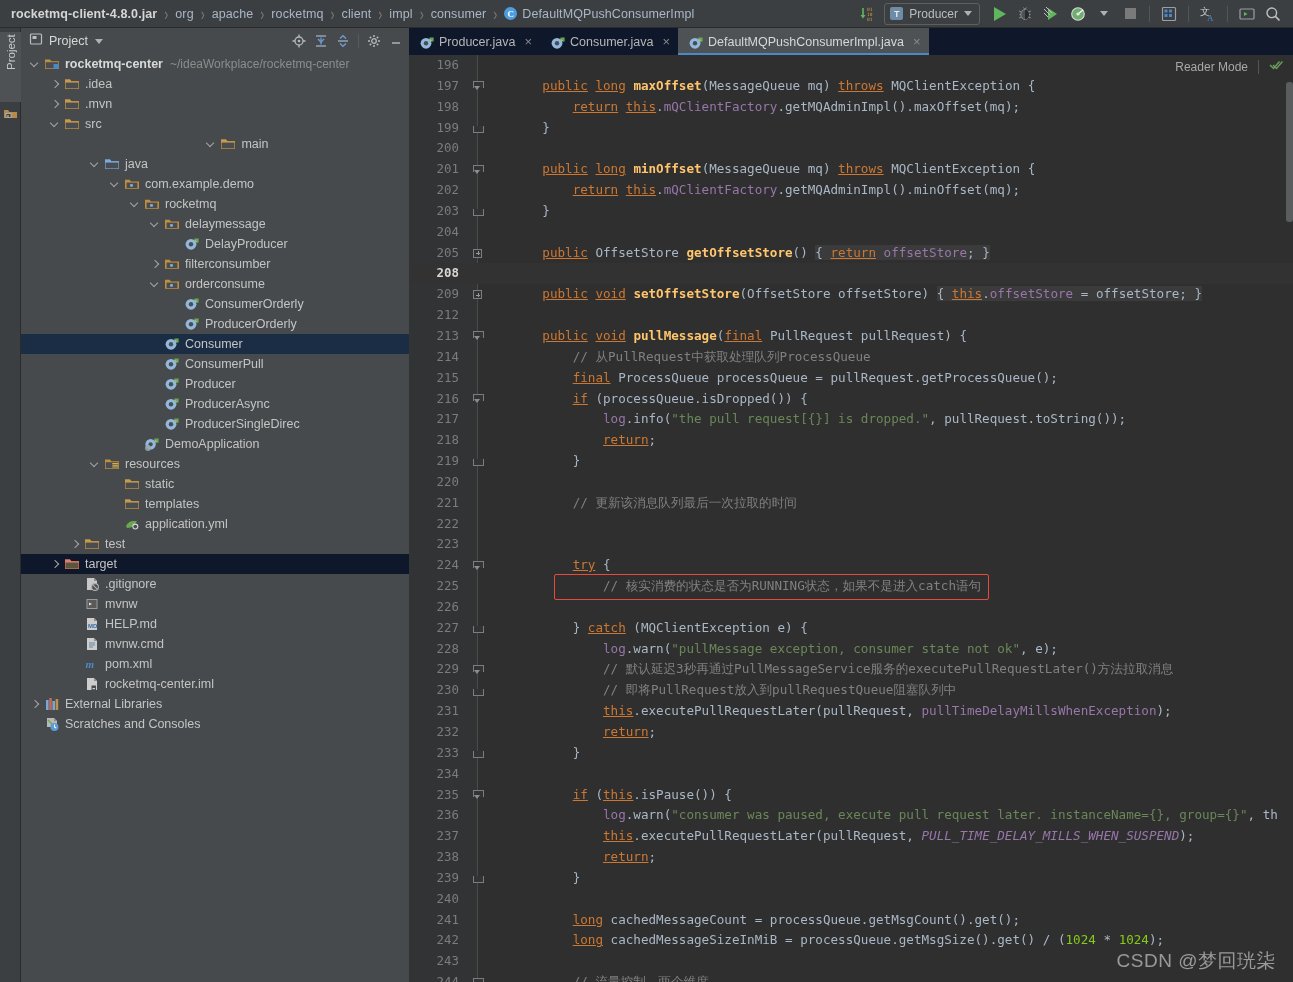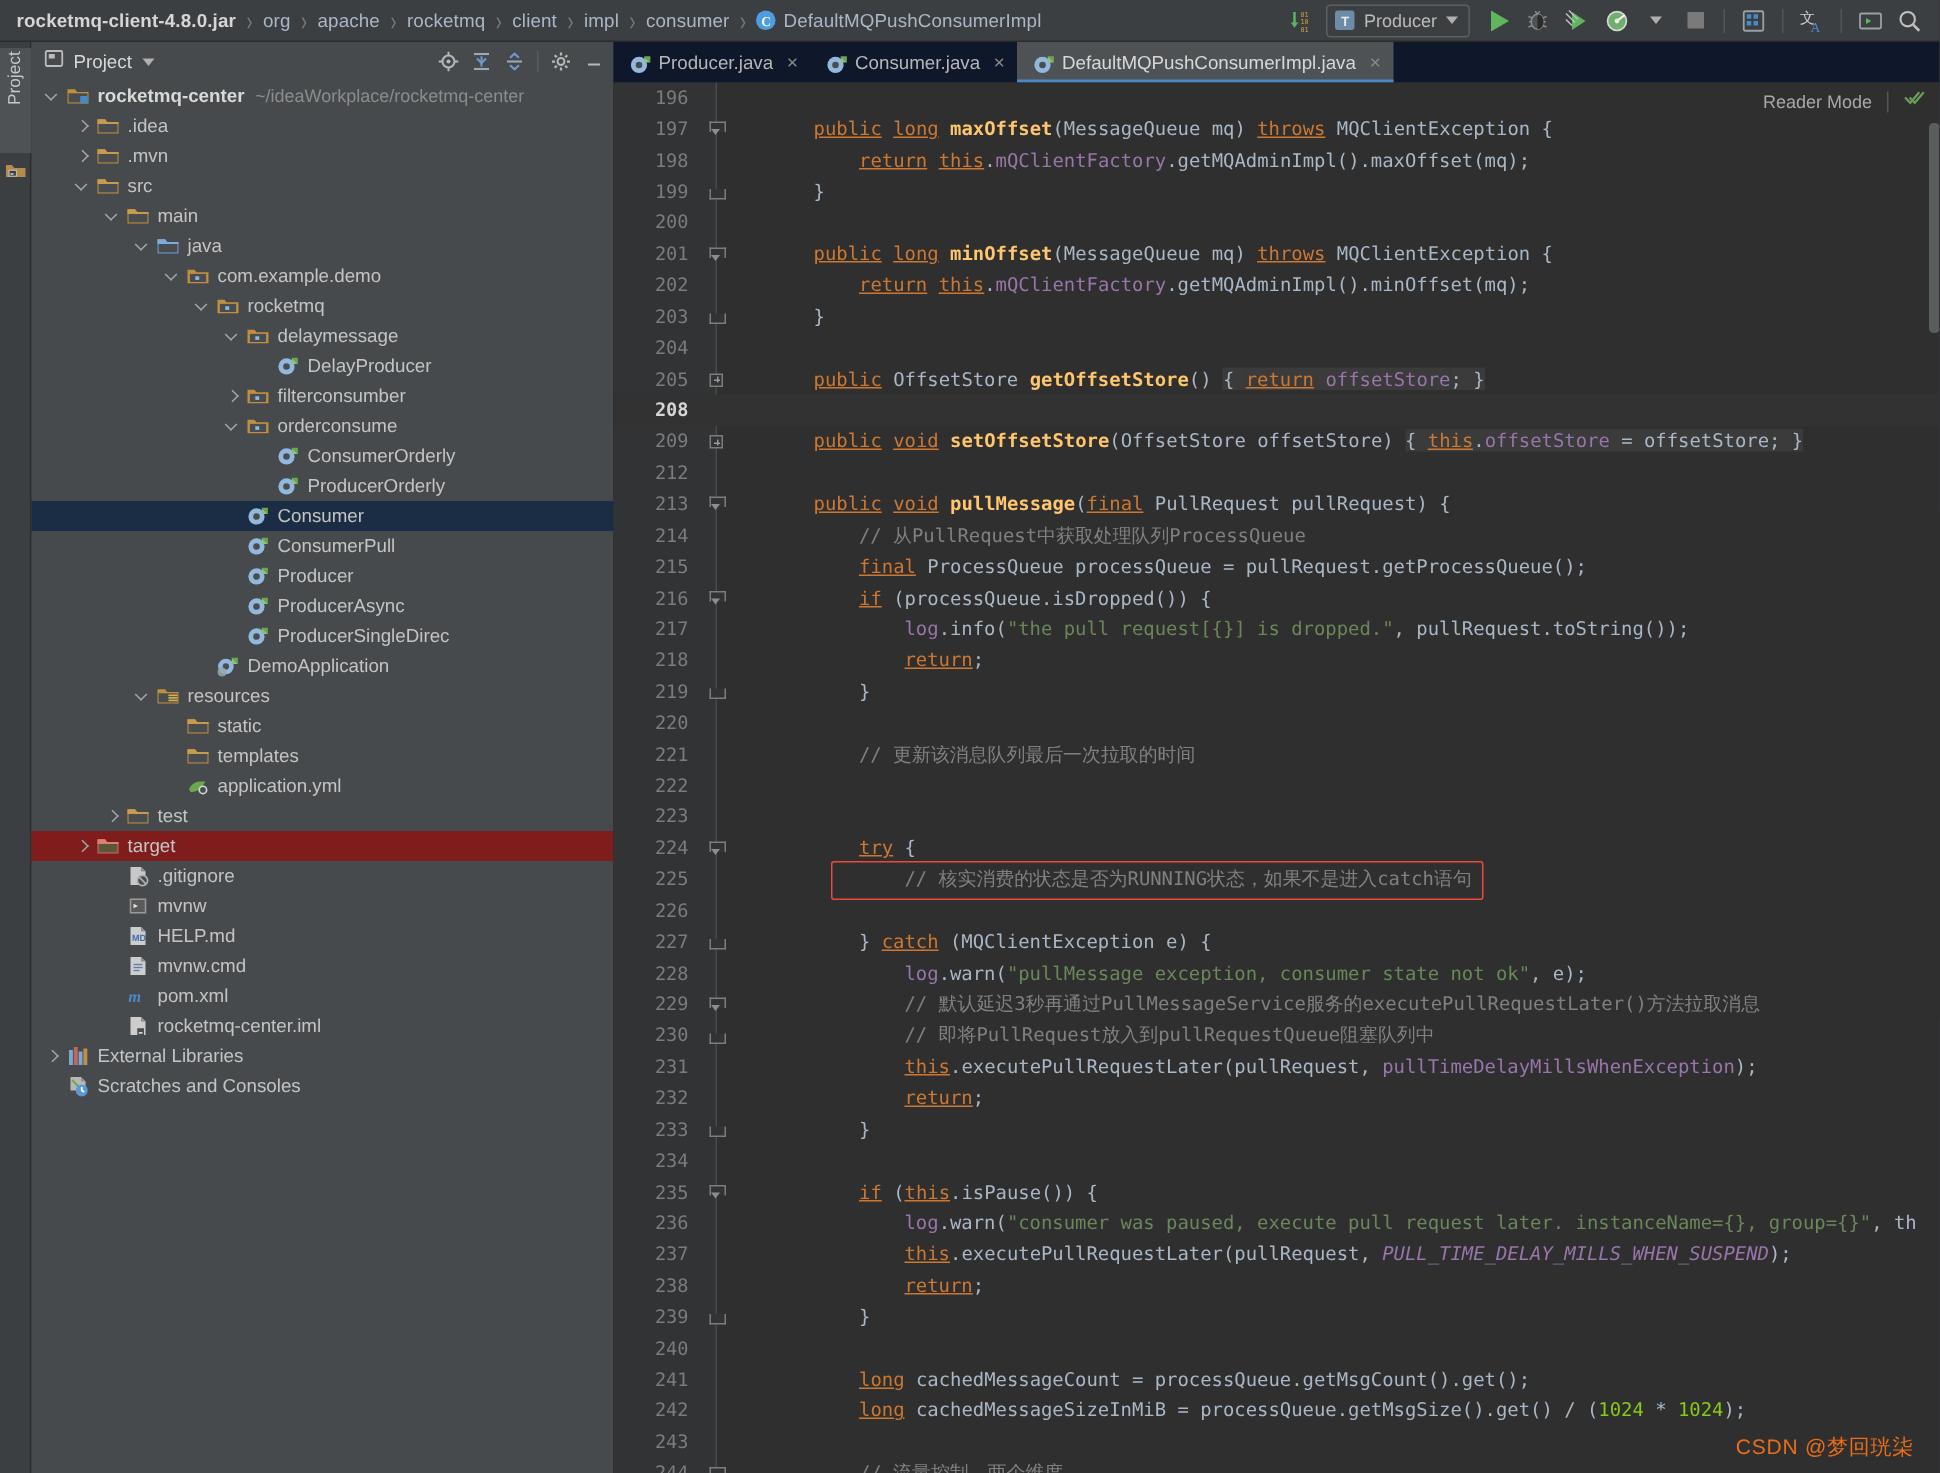--- a/index.html
+++ b/index.html
@@ -91,21 +91,21 @@
   .proj-title { font-size: 12.5px; color: #d8d8d8; margin-left: 6px; }
   .proj-head-icons { margin-left: auto; display: flex; align-items: center; gap: 8px; }
   .ph-ico { width: 14px; height: 14px; display: block; }
 
   .tree { position: absolute; top: 26px; left: 0; right: 0; bottom: 0; }
   .node {
     height: 20px; display: flex; align-items: center; font-size: 12.5px;
     color: #c4c4c4; white-space: nowrap; padding-right: 4px;
   }
   .node.sel { background: #1b2d45; }
-  .node.ctx { background: #7f1d1d; }
+  .node.ctx { background: #0f172a; }
   .arrow {
     width: 13px; height: 13px; flex: 0 0 13px; position: relative;
     margin-right: 2px;
   }
   .arrow.r::before, .arrow.d::before {
     content: ''; position: absolute; left: 3px; top: 3px;
     width: 5px; height: 5px; border-right: 1.4px solid #a6a6a6;
     border-bottom: 1.4px solid #a6a6a6;
   }
   .arrow.r::before { transform: rotate(-45deg); }
@@ -215,22 +215,22 @@
   .fld  { color: #9876aa; }
   .sfld { color: #9876aa; font-style: italic; }
   .pln  { color: #a9b7c6; }
   .hl   { background: #3b3b3b; }
 
   .redbox {
     position: absolute; border: 1.6px solid #e84b3c; border-radius: 2px;
     pointer-events: none;
   }
   .watermark {
-    position: absolute; right: 17px; bottom: 8px; font-size: 14px;
-    color: #f97316; letter-spacing: .5px; opacity: .92;
+    position: absolute; right: 17px; bottom: 8px; font-size: 19px;
+    color: #a3a3a3; letter-spacing: .5px; opacity: .92;
   }
   .vscroll {
     position: absolute; right: 0; top: 27px; width: 7px; height: 140px;
     background: #5a5d5e; border-radius: 3px;
   }
 </style>
 </head>
 <body>
 
 <div id="app">
@@ -437,21 +437,21 @@
         </div>
         <div class="node" style="padding-left: 28px;">
           <span class="arrow d"></span>
           <span class="nico"><svg width="16" height="16" viewBox="0 0 16 16">
               <path d="M1 3.5 L6 3.5 L7.4 5.3 L15 5.3 L15 13 L1 13 Z" fill="#c08e3e"></path>
               <path d="M1.7 6.2 L14.3 6.2 L14.3 12.3 L1.7 12.3 Z" fill="#4a4d4f"></path>
               <path d="M1 3.5 L6 3.5 L7.4 5.3 L15 5.3 L15 6.6 L1 6.6 Z" fill="#c89a4c"></path>
             </svg></span>
           <span class="nlabel">src</span>
         </div>
-        <div class="node" style="padding-left: 48px;">
+        <div class="node" style="padding-left: 48px; justify-content: center;">
           <span class="arrow d"></span>
           <span class="nico"><svg width="16" height="16" viewBox="0 0 16 16">
               <path d="M1 3.5 L6 3.5 L7.4 5.3 L15 5.3 L15 13 L1 13 Z" fill="#c08e3e"></path>
               <path d="M1.7 6.2 L14.3 6.2 L14.3 12.3 L1.7 12.3 Z" fill="#4a4d4f"></path>
               <path d="M1 3.5 L6 3.5 L7.4 5.3 L15 5.3 L15 6.6 L1 6.6 Z" fill="#c89a4c"></path>
             </svg></span>
           <span class="nlabel">main</span>
         </div>
         <div class="node" style="padding-left: 68px;">
           <span class="arrow d"></span>

